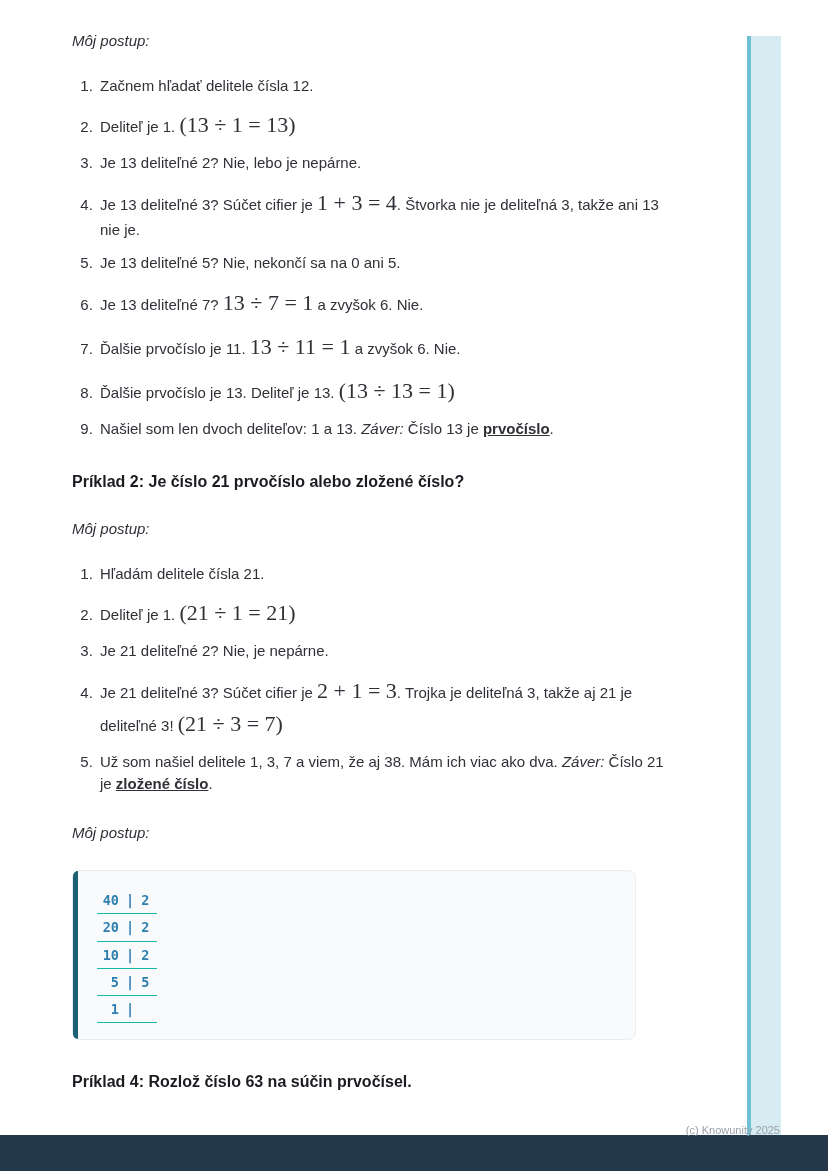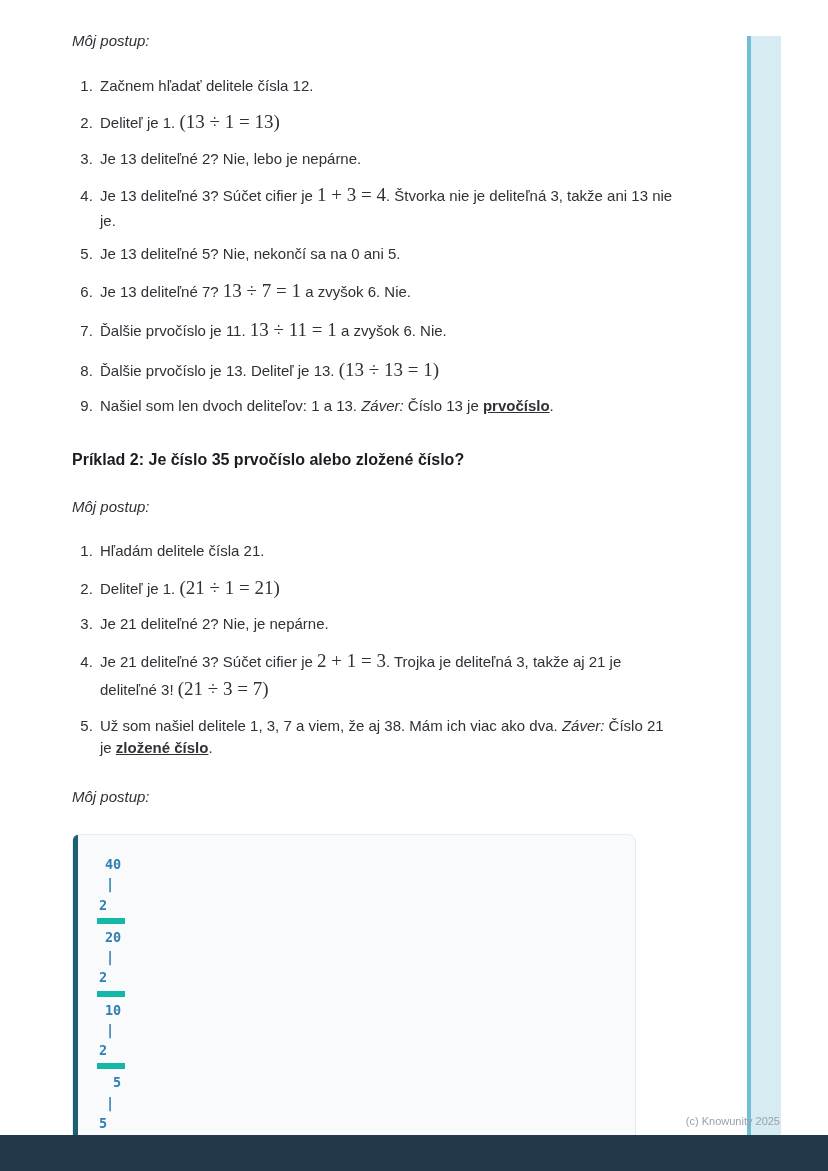--- a/index.html
+++ b/index.html
@@ -16,21 +16,21 @@
     left: 72px; top: 30px;
     width: 602px;
     font-size: 15px;
     line-height: 1.5;
   }
   .postup { font-style: italic; margin: 0 0 20px 0; }
   ol { margin: 22px 0 26px 0; padding-left: 25px; }
   li { margin-bottom: 11px; padding-left: 3px; }
   h3 { font-size: 16px; font-weight: 700; color: #1b1c21; margin: 30px 0 24px 0; }
   .seg-p { }
-  .seg-m { font-family: "Liberation Serif", "DejaVu Serif", serif; font-size: 19px; }
+  .seg-m { font-family: "Liberation Serif", "DejaVu Serif", serif; font-size: 22px; }
   .seg-i { font-style: italic; text-align: right; }
   .seg-b { font-weight: 700; text-decoration: underline; }
   .codeblock {
     position: relative;
     width: 518px;
     background: #f8fafc;
     border: 1px solid #e7edf1;
     border-radius: 8px;
     padding: 18px 20px 14px 24px;
     margin: 26px 0 30px 0;
@@ -43,44 +43,43 @@
   .factor-table {
     font-family: "DejaVu Sans Mono", "Liberation Mono", monospace;
     font-size: 13.5px;
     font-weight: 700;
     color: #2f7fb0;
   }
   .factor-row {
     display: flex;
     width: fit-content;
     padding: 1px 4px 3px 2px;
-    border-bottom: 6px solid #14b8a6;
+    border-bottom: 1px solid #14b8a6;
     margin-bottom: 2px;
-    flex-direction: column;
   }
   .fc1 { display: inline-block; min-width: 20px; text-align: right; }
   .fsep { margin: 0 7px; }
   .fc2 { display: inline-block; min-width: 12px; }
   .zaver { margin: 26px 0 30px 0; }
   .scroll-track {
     position: absolute;
     top: 36px; right: 47px; bottom: 36px;
     width: 30px;
     background: #d7ebf2;
     border-left: 4px solid #6fc0d4;
   }
   .bottom-bar {
     position: absolute;
     left: 0; right: 0; bottom: 0;
     height: 36px;
     background: #24384b;
   }
   .footer-credit {
     position: absolute;
-    right: 48px; bottom: 44px;
+    right: 48px; bottom: 35px;
     font-size: 11px;
     color: #9aa1ab;
     z-index: 5;
   }
 </style>
 </head>
 <body>
 
 <div class="page">
 
@@ -93,21 +92,21 @@
         <li><span class="seg-p">Deliteľ je 1. </span><span class="seg-m">(13 ÷ 1 = 13)</span></li>
         <li><span class="seg-p">Je 13 deliteľné 2? Nie, lebo je nepárne.</span></li>
         <li><span class="seg-p">Je 13 deliteľné 3? Súčet cifier je </span><span class="seg-m">1 + 3 = 4</span><span class="seg-p">. Štvorka nie je deliteľná 3, takže ani 13 nie je.</span></li>
         <li><span class="seg-p">Je 13 deliteľné 5? Nie, nekončí sa na 0 ani 5.</span></li>
         <li><span class="seg-p">Je 13 deliteľné 7? </span><span class="seg-m">13 ÷ 7 = 1</span><span class="seg-p"> a zvyšok 6. Nie.</span></li>
         <li><span class="seg-p">Ďalšie prvočíslo je 11. </span><span class="seg-m">13 ÷ 11 = 1</span><span class="seg-p"> a zvyšok 6. Nie.</span></li>
         <li><span class="seg-p">Ďalšie prvočíslo je 13. Deliteľ je 13. </span><span class="seg-m">(13 ÷ 13 = 1)</span></li>
         <li><span class="seg-p">Našiel som len dvoch deliteľov: 1 a 13. </span><span class="seg-i">Záver:</span><span class="seg-p"> Číslo 13 je </span><span class="seg-b">prvočíslo</span><span class="seg-p">.</span></li>
       </ol>
 
-    <h3>Príklad 2: Je číslo 35 prvočíslo alebo zložené číslo?</h3>
+    <h3>Príklad 2: Je číslo 21 prvočíslo alebo zložené číslo?</h3>
 
     <p class="postup">Môj postup:</p>
 
     <ol>
         <li><span class="seg-p">Hľadám delitele čísla 21.</span></li>
         <li><span class="seg-p">Deliteľ je 1. </span><span class="seg-m">(21 ÷ 1 = 21)</span></li>
         <li><span class="seg-p">Je 21 deliteľné 2? Nie, je nepárne.</span></li>
         <li><span class="seg-p">Je 21 deliteľné 3? Súčet cifier je </span><span class="seg-m">2 + 1 = 3</span><span class="seg-p">. Trojka je deliteľná 3, takže aj 21 je deliteľné 3! </span><span class="seg-m">(21 ÷ 3 = 7)</span></li>
         <li><span class="seg-p">Už som našiel delitele 1, 3, 7 a viem, že aj 38. Mám ich viac ako dva. </span><span class="seg-i">Záver:</span><span class="seg-p"> Číslo 21 je </span><span class="seg-b">zložené číslo</span><span class="seg-p">.</span></li>
       </ol>

